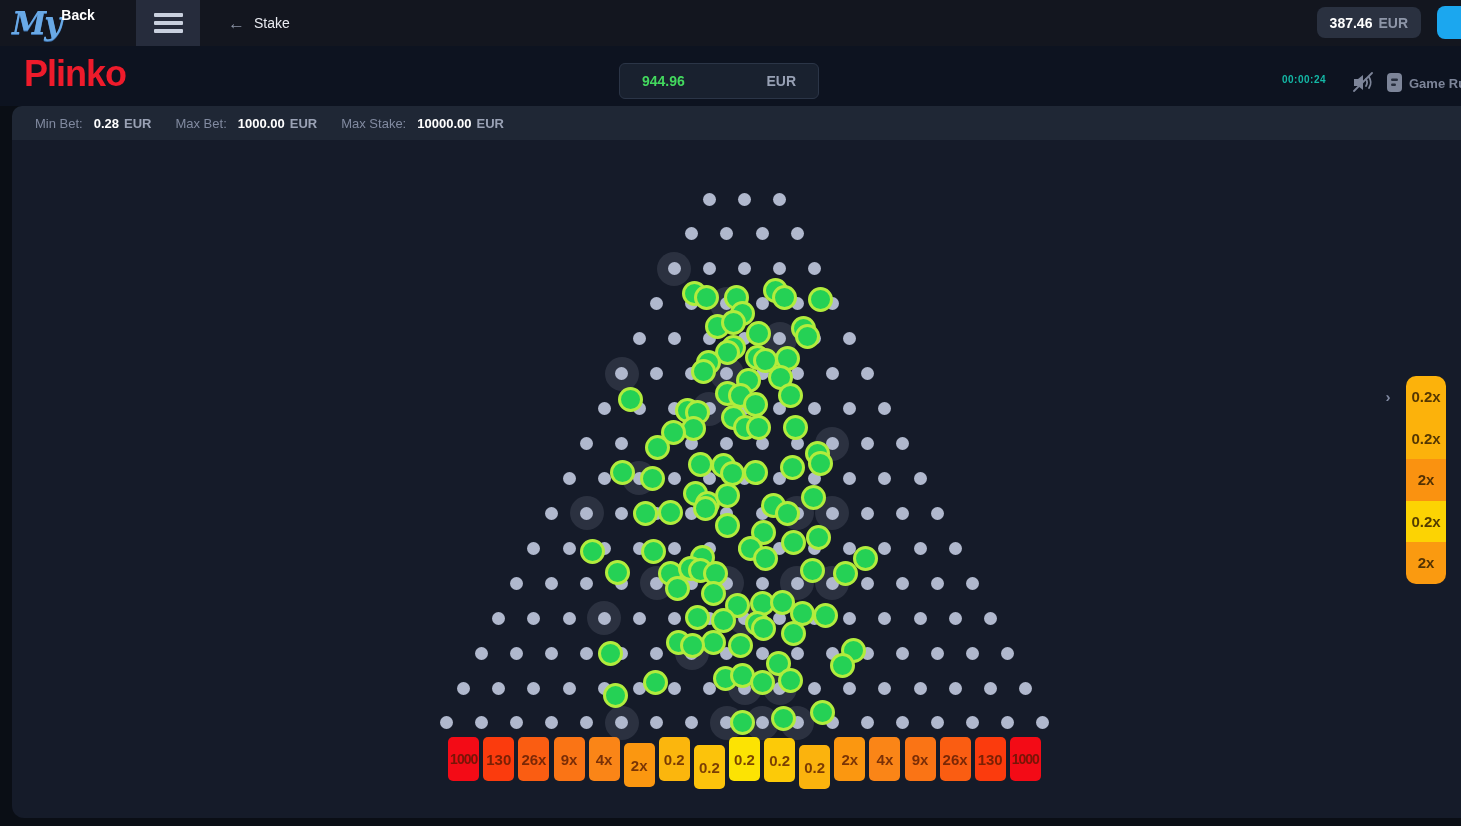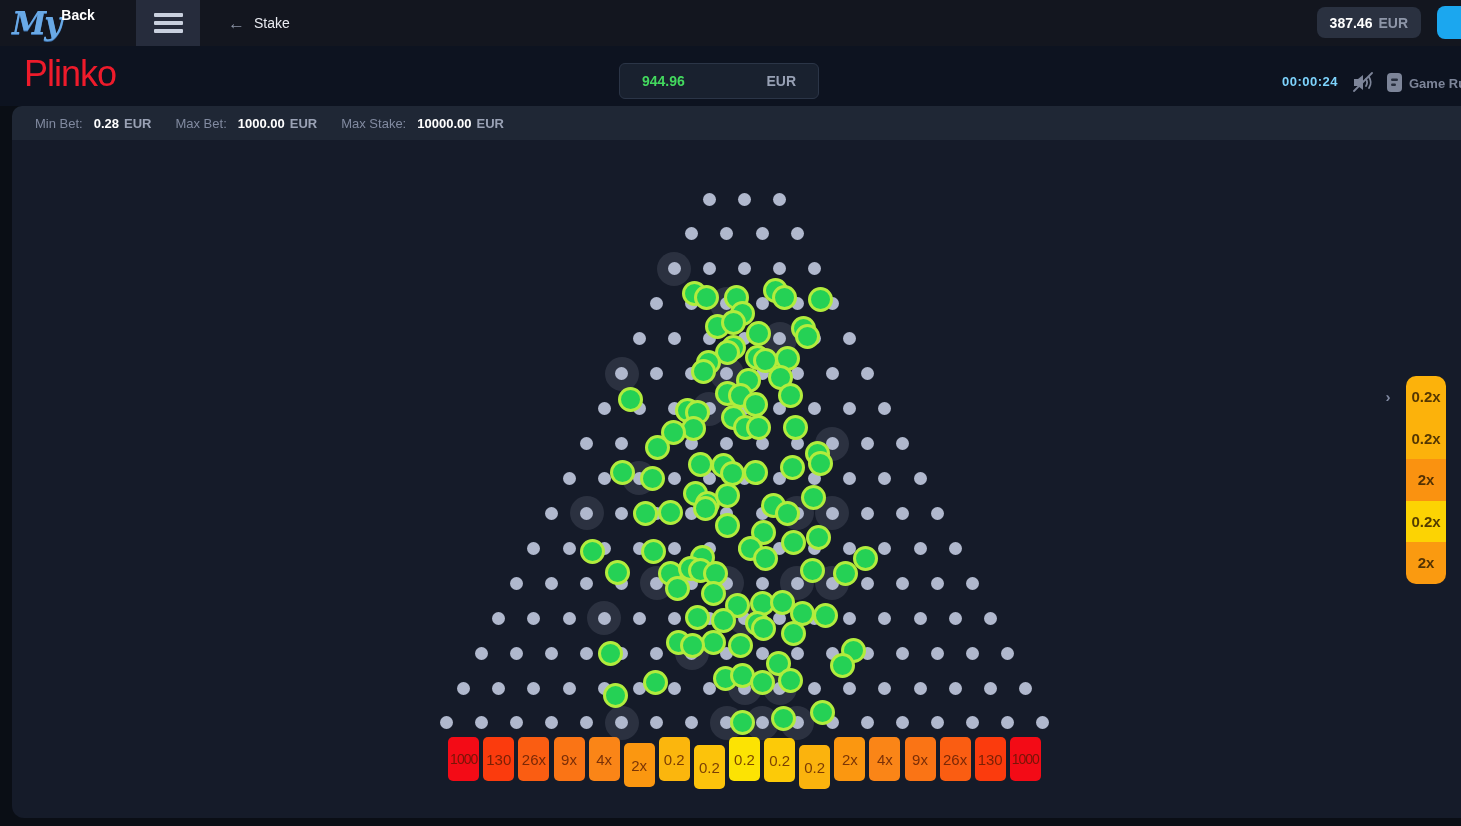--- a/index.html
+++ b/index.html
@@ -20,49 +20,49 @@
   .back-label{color:#e9ebf1;font-size:14px;}
   .nav-balance{position:absolute;right:40px;top:7px;height:31px;background:#2a3140;border-radius:8px;
                display:flex;align-items:center;padding:0 13px;gap:6px;cursor:pointer;}
   .nav-balance .amt{color:#fff;font-size:14px;font-weight:bold;}
   .nav-balance .cur{color:#8e96a8;font-size:14px;font-weight:bold;}
   .deposit-btn{position:absolute;left:1437px;top:6px;width:44px;height:33px;background:#1ba7ef;
                border-radius:8px;border:none;cursor:pointer;}
 
   
   .game-header{position:absolute;left:0;top:46px;width:1461px;height:60px;background:#0d1320;}
-  .game-title{position:absolute;left:24px;top:7px;font-size:36px;font-weight:normal;color:#ee1b2b;
+  .game-title{position:absolute;left:24px;top:7px;font-size:36px;font-weight:bold;color:#ee1b2b;
               letter-spacing:-1px;}
   .center-balance{position:absolute;left:619px;top:17px;width:200px;height:36px;background:#19212f;
                   border:1px solid #2b3547;border-radius:6px;box-sizing:border-box;
                   display:flex;align-items:center;justify-content:space-between;padding:0 22px;}
   .center-balance .amt{color:#43d95e;font-size:14px;font-weight:bold;}
   .center-balance .cur{color:#97a0b4;font-size:14px;font-weight:bold;}
-  .timer{position:absolute;left:1282px;top:28px;color:#7dd3fc;font-size:13px;font-weight:bold;letter-spacing:.5px;}
+  .timer{position:absolute;left:1282px;top:28px;color:#14b8a6;font-size:10px;font-weight:bold;letter-spacing:.5px;}
   .hdr-icon{position:absolute;top:26px;cursor:pointer;}
   .rules-link{position:absolute;left:1409px;top:30px;color:#7d8599;font-size:13px;font-weight:bold;
               white-space:nowrap;cursor:pointer;}
 
   
   .limits{position:absolute;left:12px;top:106px;width:1449px;height:34px;background:#1f2735;
           border-radius:10px 0 0 0;display:flex;align-items:center;padding-left:23px;box-sizing:border-box;
           font-size:13px;}
   .limits .lab{color:#818aa0;margin-right:11px;}
   .limits .val{color:#fff;font-weight:bold;}
   .limits .cur{color:#9aa2b5;font-weight:bold;margin-left:5px;margin-right:24px;}
 
   
   .board{position:absolute;left:12px;top:140px;width:1449px;height:678px;background:#151b29;
          border-radius:0 0 0 12px;overflow:hidden;}
   .peg{position:absolute;width:13px;height:13px;border-radius:50%;background:#b0b8cd;}
   .halo{position:absolute;width:34px;height:34px;border-radius:50%;background:rgba(178,186,207,.14);}
   .ball{position:absolute;width:19px;height:19px;border-radius:50%;background:#25d155;border:3px solid #b2ec3d;
         box-sizing:content-box;}
   .slot{position:absolute;width:31px;height:44px;border-radius:5px;display:flex;align-items:center;
-        justify-content:center;font-size:15px;font-weight:normal;color:rgba(84,24,2,.78);}
+        justify-content:center;font-size:15px;font-weight:bold;color:rgba(84,24,2,.78);}
   .history{position:absolute;left:1394px;top:236px;width:40px;border-radius:10px;overflow:hidden;
            display:flex;flex-direction:column;}
   .history-item{height:41.5px;display:flex;align-items:center;justify-content:center;
                 font-size:15px;font-weight:bold;color:rgba(45,27,0,.82);}
   .history-chevron{position:absolute;left:1368px;top:247px;width:16px;height:18px;color:#7f88a0;
                    font-size:15px;font-weight:bold;cursor:pointer;display:flex;align-items:center;justify-content:center;}
 </style>
 </head>
 <body>
 

